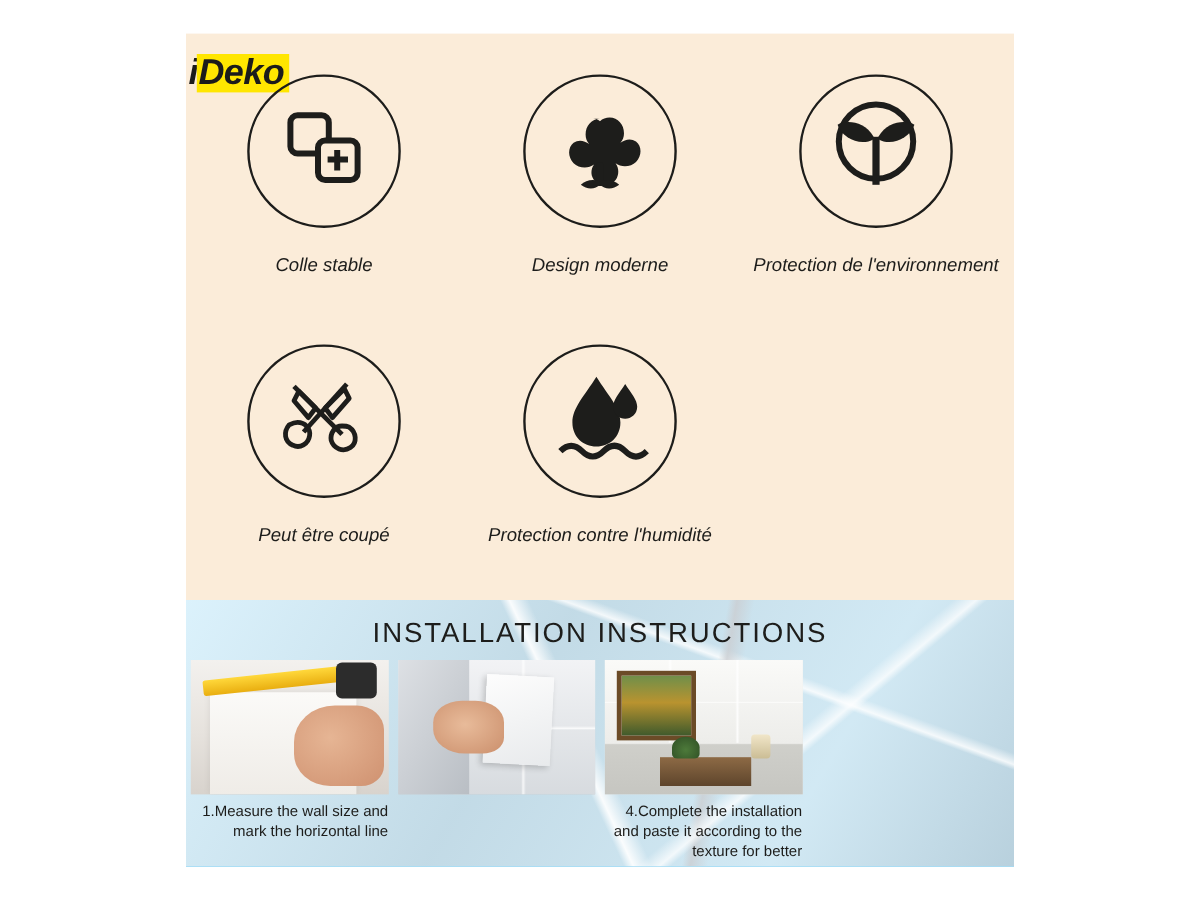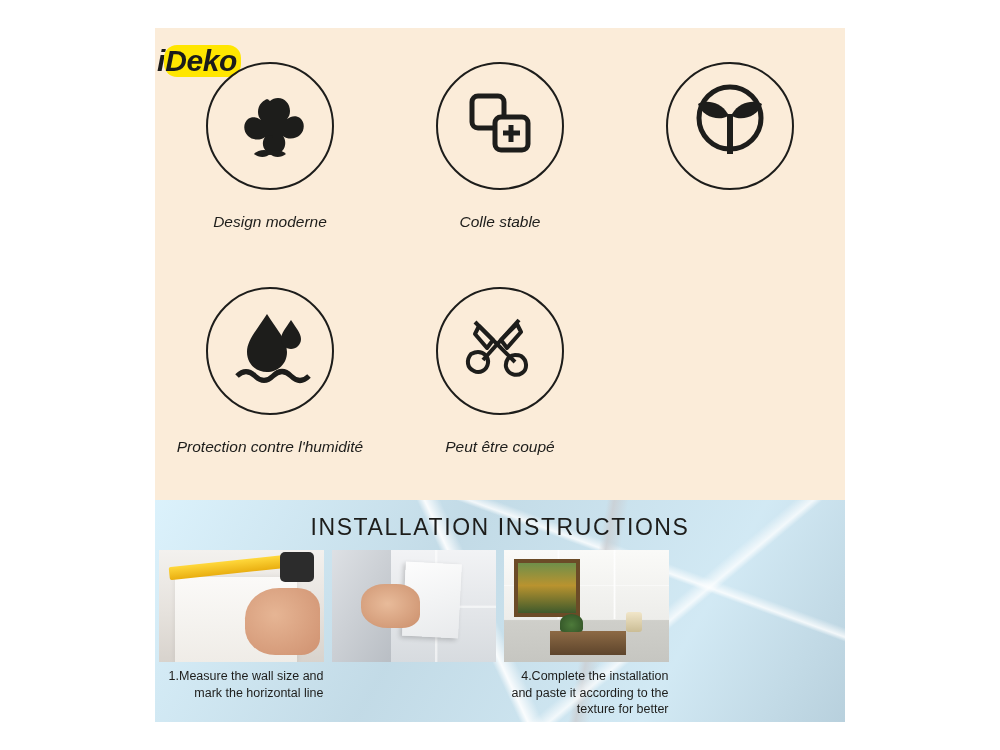--- a/index.html
+++ b/index.html
@@ -45,21 +45,20 @@
   }
   .brand .brand-deko {
     font-size: 30px;
     font-weight: bold;
     font-style: italic;
     color: #1b1b1b;
     background: #ffe600;
     padding: 0 4px 0 1px;
     line-height: 1.05;
     letter-spacing: -0.5px;
-    border-radius: 13px;
   }
   .feature-grid {
     position: absolute;
     left: 0;
     top: 20px;
     width: 690px;
     height: 450px;
     display: grid;
     grid-template-columns: repeat(3, 1fr);
     grid-template-rows: repeat(2, 1fr);
@@ -272,94 +271,95 @@
 <div id="page">
 
   <div class="features-panel">
 
     <div class="brand">
       <span class="brand-i">i</span>
       <span class="brand-deko">Deko</span>
     </div>
 
     <div class="feature-grid">
+
+      <div class="feature">
+        <div class="circle">
+          <span>
+            <svg width="86" height="86" viewBox="0 0 86 86" fill="none" stroke="#1d1d1b" stroke-width="5">
+              <rect x="15" y="15" width="32" height="32" rx="6"></rect>
+              <rect x="38" y="36" width="33" height="33" rx="6" fill="#fbecd9"></rect>
+              <line x1="54" y1="44" x2="54" y2="61"></line>
+              <line x1="46" y1="52" x2="63" y2="52"></line>
+            </svg>
+          </span>
+        </div>
+        <div class="feature-label">Colle stable</div>
+      </div>
 
       <div class="feature">
         <div class="circle">
           <span>
             <svg width="86" height="86" viewBox="0 0 86 86">
               <g fill="#1d1d1b">
                 <path d="M43 18c-7 0-12 6-12 13 0 3 1 6 3 8-4-3-9-4-13-1-5 4-5 12 0 17 4 4 12 5 17 1-3 4-3 10 1 14 5 5 13 4 17-1 3-4 3-10 0-14 5 4 13 3 17-1 5-5 5-13 0-17-4-3-9-2-13 1 2-2 3-5 3-8 0-7-5-13-12-13-3 0-6 1-8 3-2-2-5-2-8-2z"></path>
                 <rect x="40" y="54" width="6" height="20" rx="3"></rect>
                 <path d="M43 70c-6-2-12-1-16 3 5 4 12 4 16 0z"></path>
                 <path d="M43 70c6-2 12-1 16 3-5 4-12 4-16 0z"></path>
               </g>
             </svg>
           </span>
         </div>
         <div class="feature-label">Design moderne</div>
       </div>
 
       <div class="feature">
         <div class="circle">
           <span>
-            <svg width="86" height="86" viewBox="0 0 86 86" fill="none" stroke="#1d1d1b" stroke-width="5">
-              <rect x="15" y="15" width="32" height="32" rx="6"></rect>
-              <rect x="38" y="36" width="33" height="33" rx="6" fill="#fbecd9"></rect>
-              <line x1="54" y1="44" x2="54" y2="61"></line>
-              <line x1="46" y1="52" x2="63" y2="52"></line>
-            </svg>
-          </span>
-        </div>
-        <div class="feature-label">Colle stable</div>
-      </div>
-
-      <div class="feature">
-        <div class="circle">
-          <span>
             <svg width="92" height="92" viewBox="0 0 92 92">
               <circle cx="46" cy="40" r="31" fill="none" stroke="#1d1d1b" stroke-width="5"></circle>
               <path d="M44 36C36 22 20 22 14 26c4 12 20 18 30 12z" fill="#1d1d1b"></path>
               <path d="M48 36c8-14 24-14 30-10-4 12-20 18-30 12z" fill="#1d1d1b"></path>
               <rect x="43" y="36" width="6" height="40" fill="#1d1d1b"></rect>
             </svg>
           </span>
         </div>
-      </div>
-
-
-      <div class="feature">
-        <div class="circle">
-          <span>
-            <svg width="86" height="86" viewBox="0 0 86 86">
-              <path d="M40 8C30 24 20 34 20 46c0 12 9 20 20 20s20-8 20-20C60 34 50 24 40 8z" fill="#1d1d1b"></path>
-              <path d="M64 14c-5 8-10 13-10 19 0 6 5 10 10 10s10-4 10-10c0-6-5-11-10-19z" fill="#1d1d1b"></path>
-              <path d="M10 70c6-6 12-6 18 0s12 6 18 0 12-6 18 0 12 6 18 0" fill="none" stroke="#1d1d1b" stroke-width="5"></path>
-            </svg>
-          </span>
-        </div>
-        <div class="feature-label">Protection contre l'humidité</div>
-      </div>
+        <div class="feature-label">Protection de l'environnement</div>
+      </div>
+
 
       <div class="feature">
         <div class="circle">
           <span>
             <svg width="86" height="86" viewBox="0 0 86 86" fill="none" stroke="#1d1d1b" stroke-width="4" stroke-linejoin="round">
               <path d="M18 16l40 40"></path>
               <path d="M62 14L26 54"></path>
               <path d="M14 48c-5 6-4 14 3 17 6 3 13-1 14-8 1-6-4-11-10-11-3 0-5 1-7 2z"></path>
               <path d="M64 50c6 4 7 13 1 17-6 4-14 1-16-6-1-6 3-12 9-12 2 0 4 0 6 1z"></path>
               <path d="M22 20l14 14-6 8-12-14z"></path>
               <path d="M60 18L44 34l6 8 14-16z"></path>
             </svg>
           </span>
         </div>
         <div class="feature-label">Peut être coupé</div>
       </div>
 
+      <div class="feature">
+        <div class="circle">
+          <span>
+            <svg width="86" height="86" viewBox="0 0 86 86">
+              <path d="M40 8C30 24 20 34 20 46c0 12 9 20 20 20s20-8 20-20C60 34 50 24 40 8z" fill="#1d1d1b"></path>
+              <path d="M64 14c-5 8-10 13-10 19 0 6 5 10 10 10s10-4 10-10c0-6-5-11-10-19z" fill="#1d1d1b"></path>
+              <path d="M10 70c6-6 12-6 18 0s12 6 18 0 12-6 18 0 12 6 18 0" fill="none" stroke="#1d1d1b" stroke-width="5"></path>
+            </svg>
+          </span>
+        </div>
+        <div class="feature-label">Protection contre l'humidité</div>
+      </div>
+
     </div>
   </div>
 
   <div class="install-section">
     <div class="install-bg"></div>
 
     <div class="install-title">INSTALLATION INSTRUCTIONS</div>
 
     <div class="steps">
 

